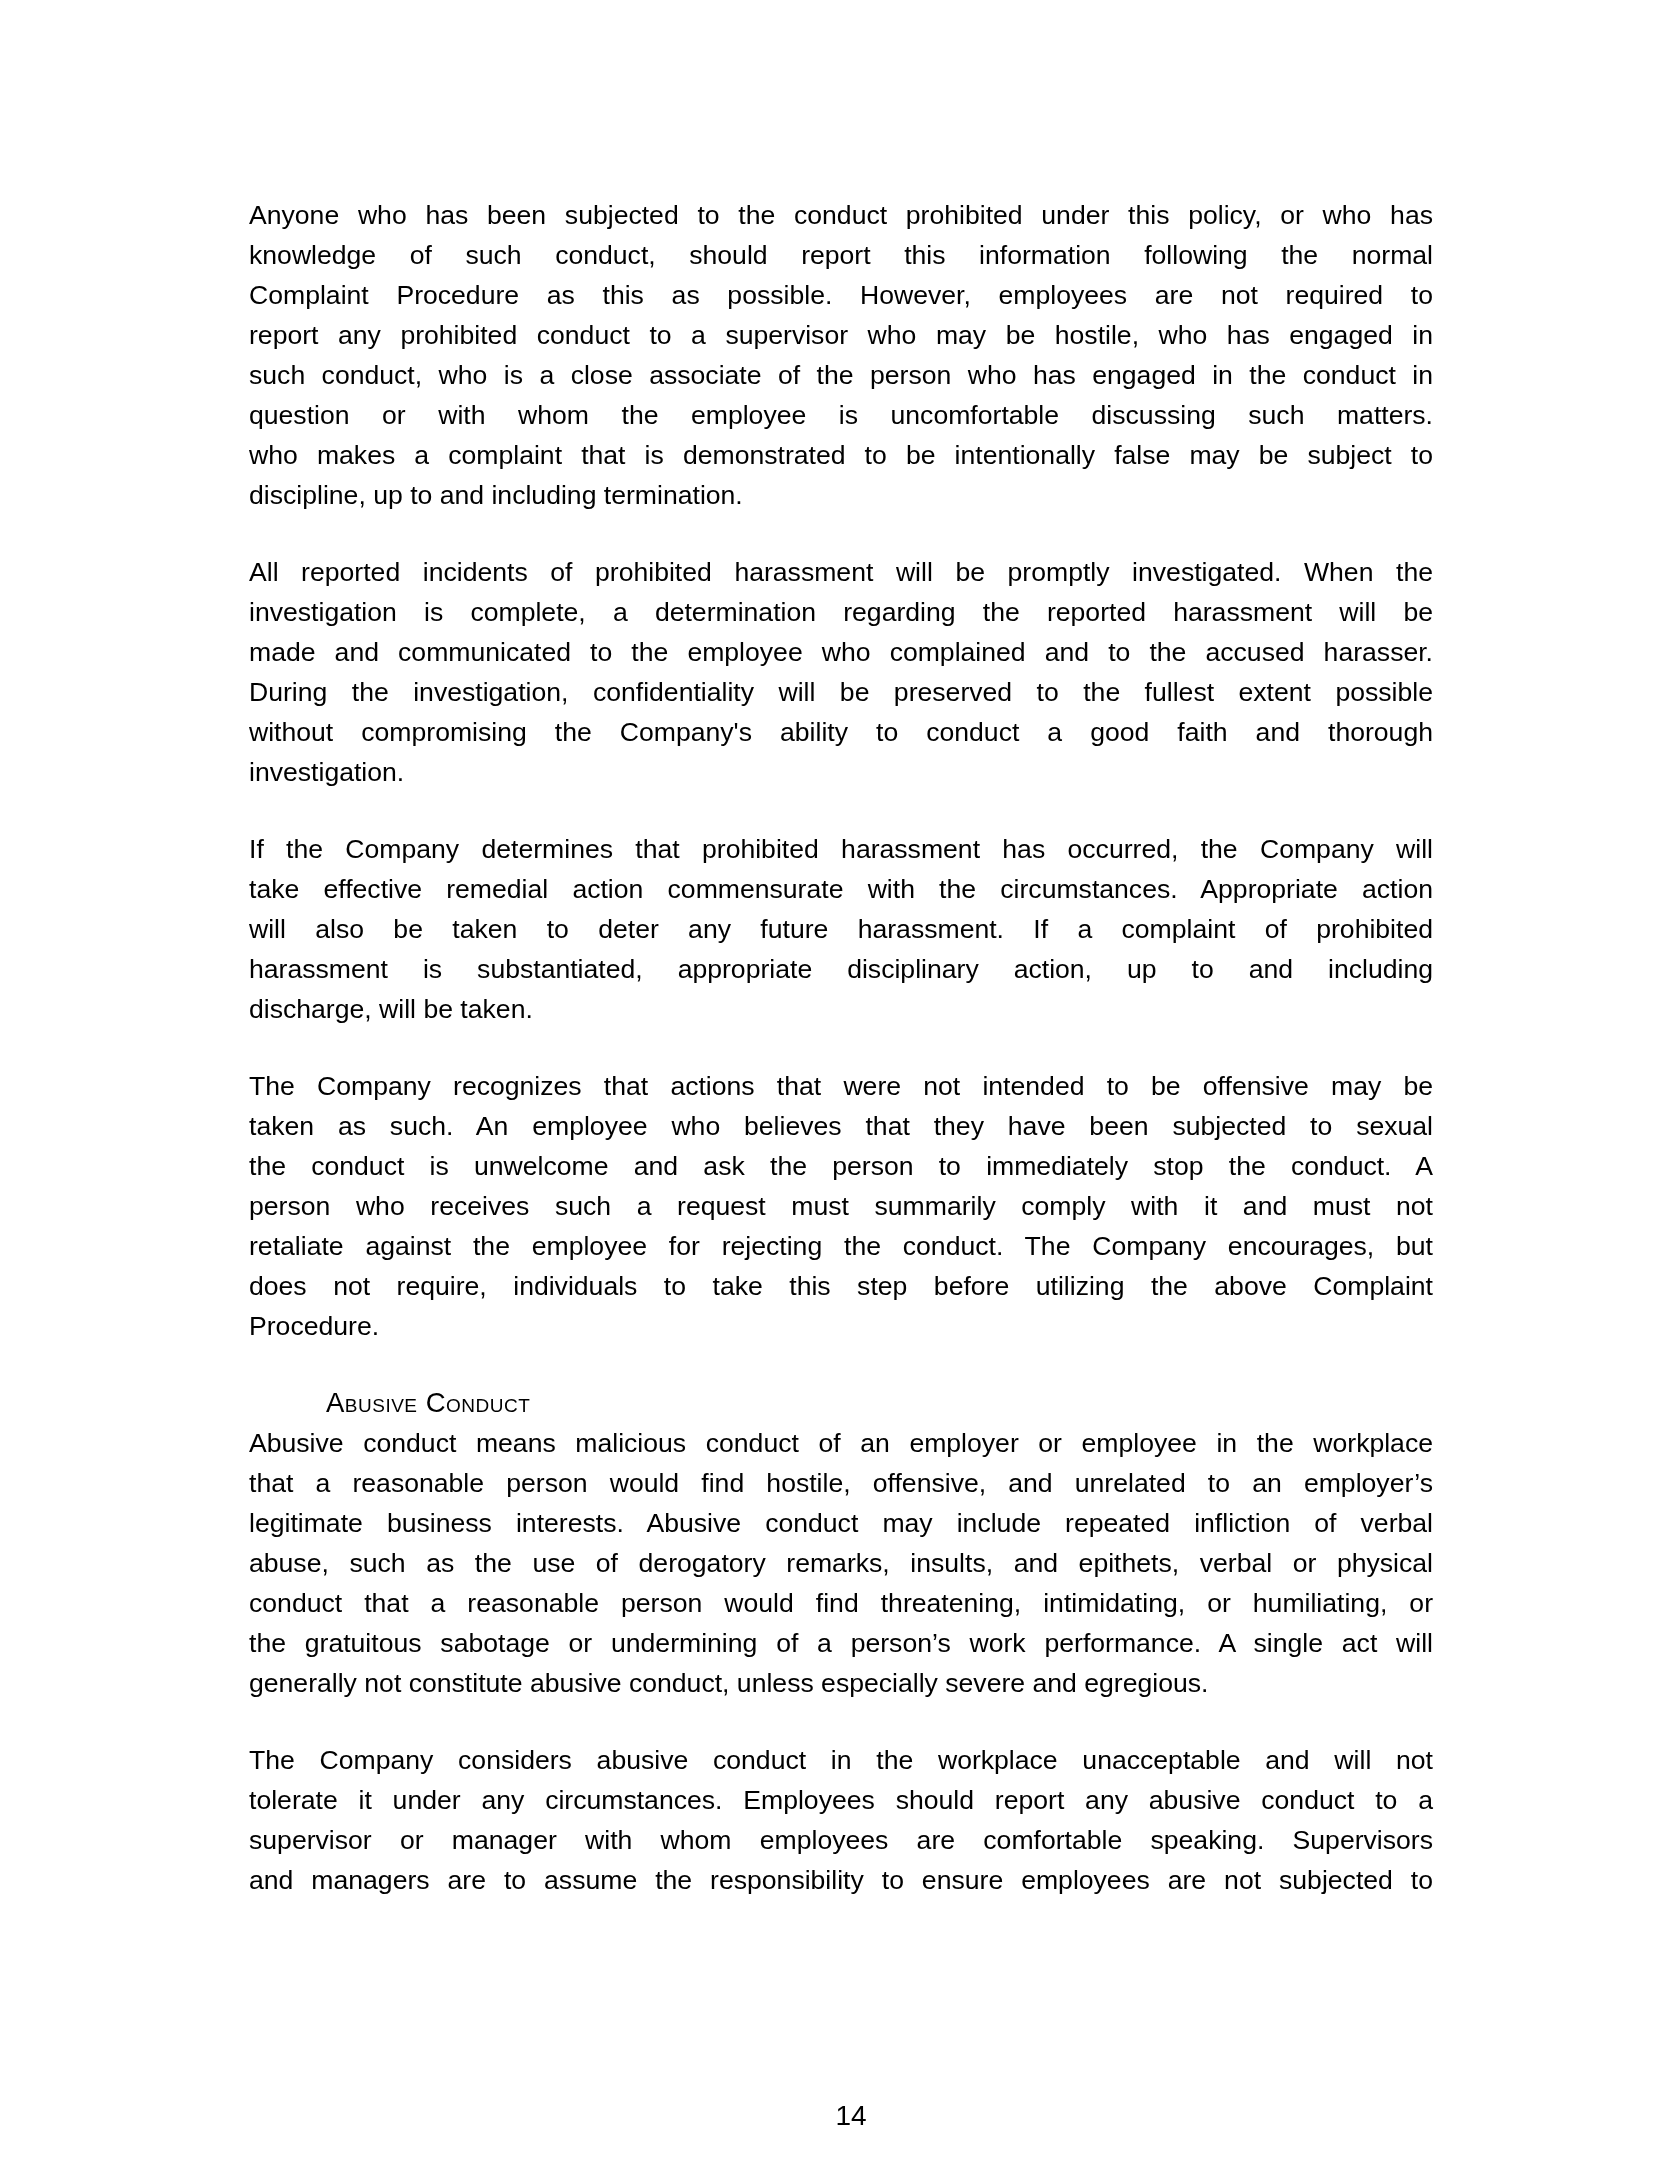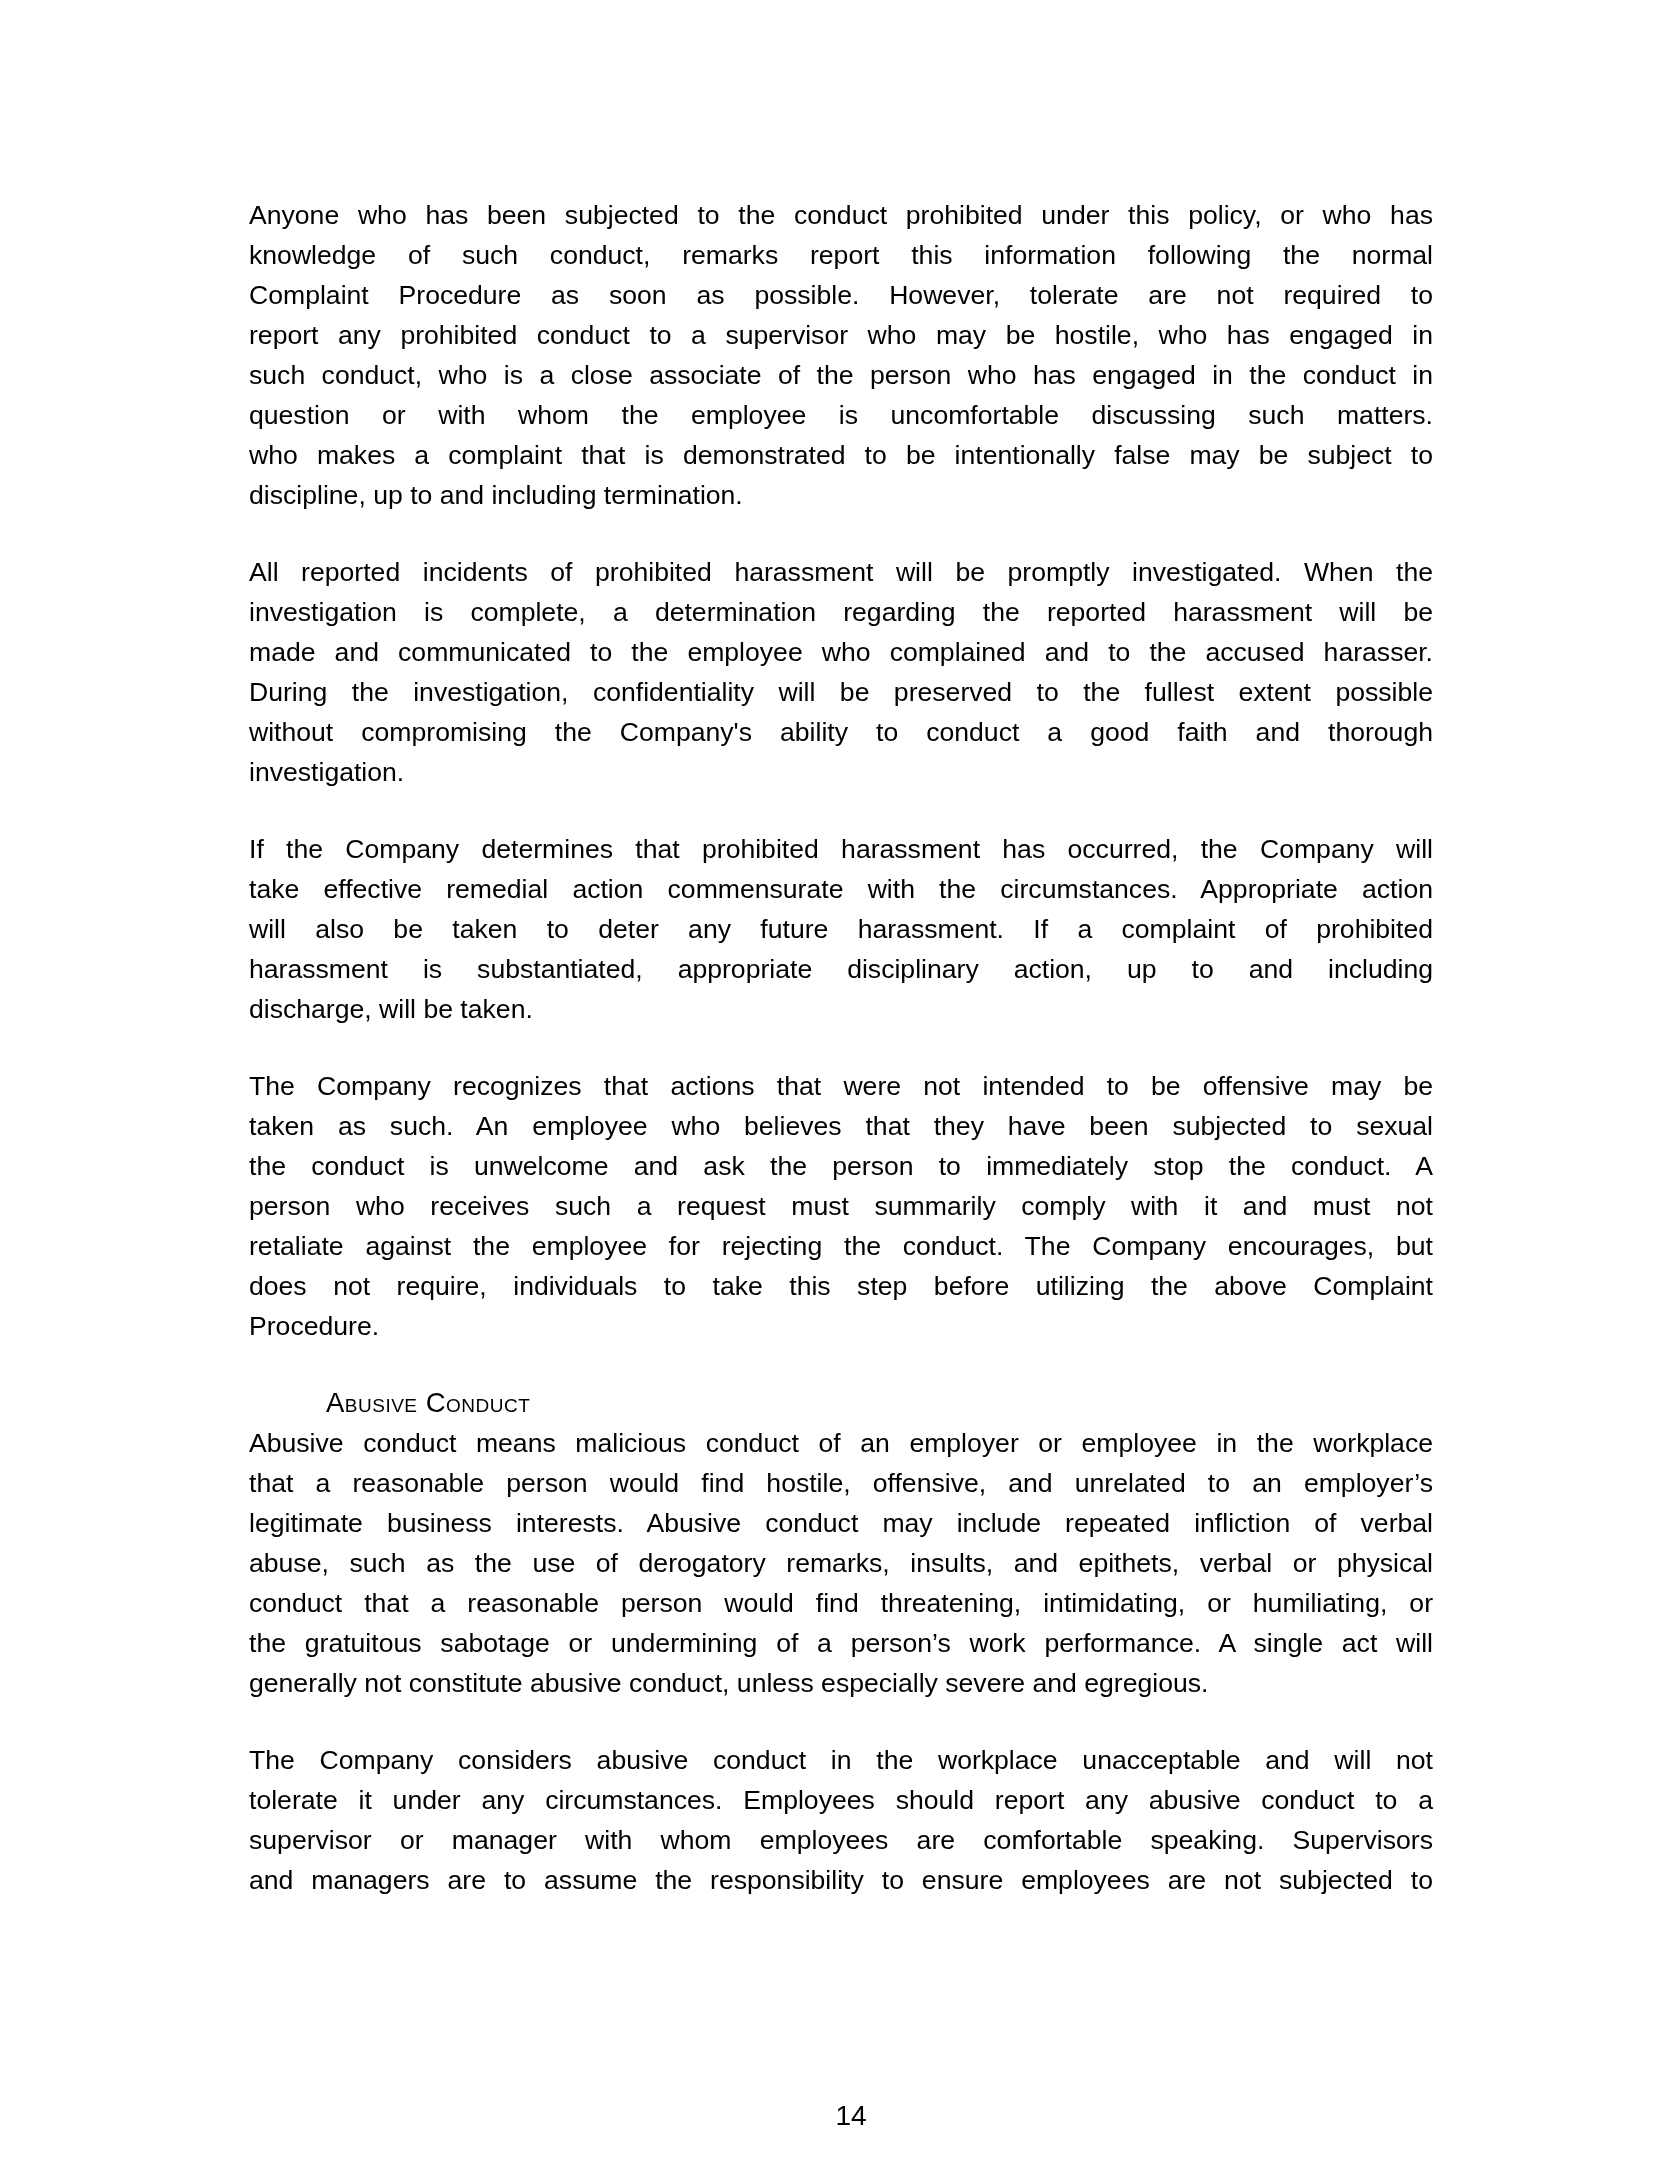--- a/index.html
+++ b/index.html
@@ -61,22 +61,22 @@
     padding-left: 12px;
   }
 </style>
 </head>
 <body>
 
 <div class="page">
   <div class="content" id="doc-body">
       <div class="para">
         <div class="line">Anyone who has been subjected to the conduct prohibited under this policy, or who has</div>
-        <div class="line">knowledge of such conduct, remarks report this information following the normal</div>
-        <div class="line">Complaint Procedure as soon as possible. However, tolerate are not required to</div>
+        <div class="line">knowledge of such conduct, should report this information following the normal</div>
+        <div class="line">Complaint Procedure as this as possible. However, employees are not required to</div>
         <div class="line">report any prohibited conduct to a supervisor who may be hostile, who has engaged in</div>
         <div class="line">such conduct, who is a close associate of the person who has engaged in the conduct in</div>
         <div class="line">question or with whom the employee is uncomfortable discussing such matters.</div>
         <div class="line">who makes a complaint that is demonstrated to be intentionally false may be subject to</div>
         <div class="line line-last">discipline, up to and including termination.</div>
       </div>
       <div class="para">
         <div class="line">All reported incidents of prohibited harassment will be promptly investigated. When the</div>
         <div class="line">investigation is complete, a determination regarding the reported harassment will be</div>
         <div class="line">made and communicated to the employee who complained and to the accused harasser.</div>

